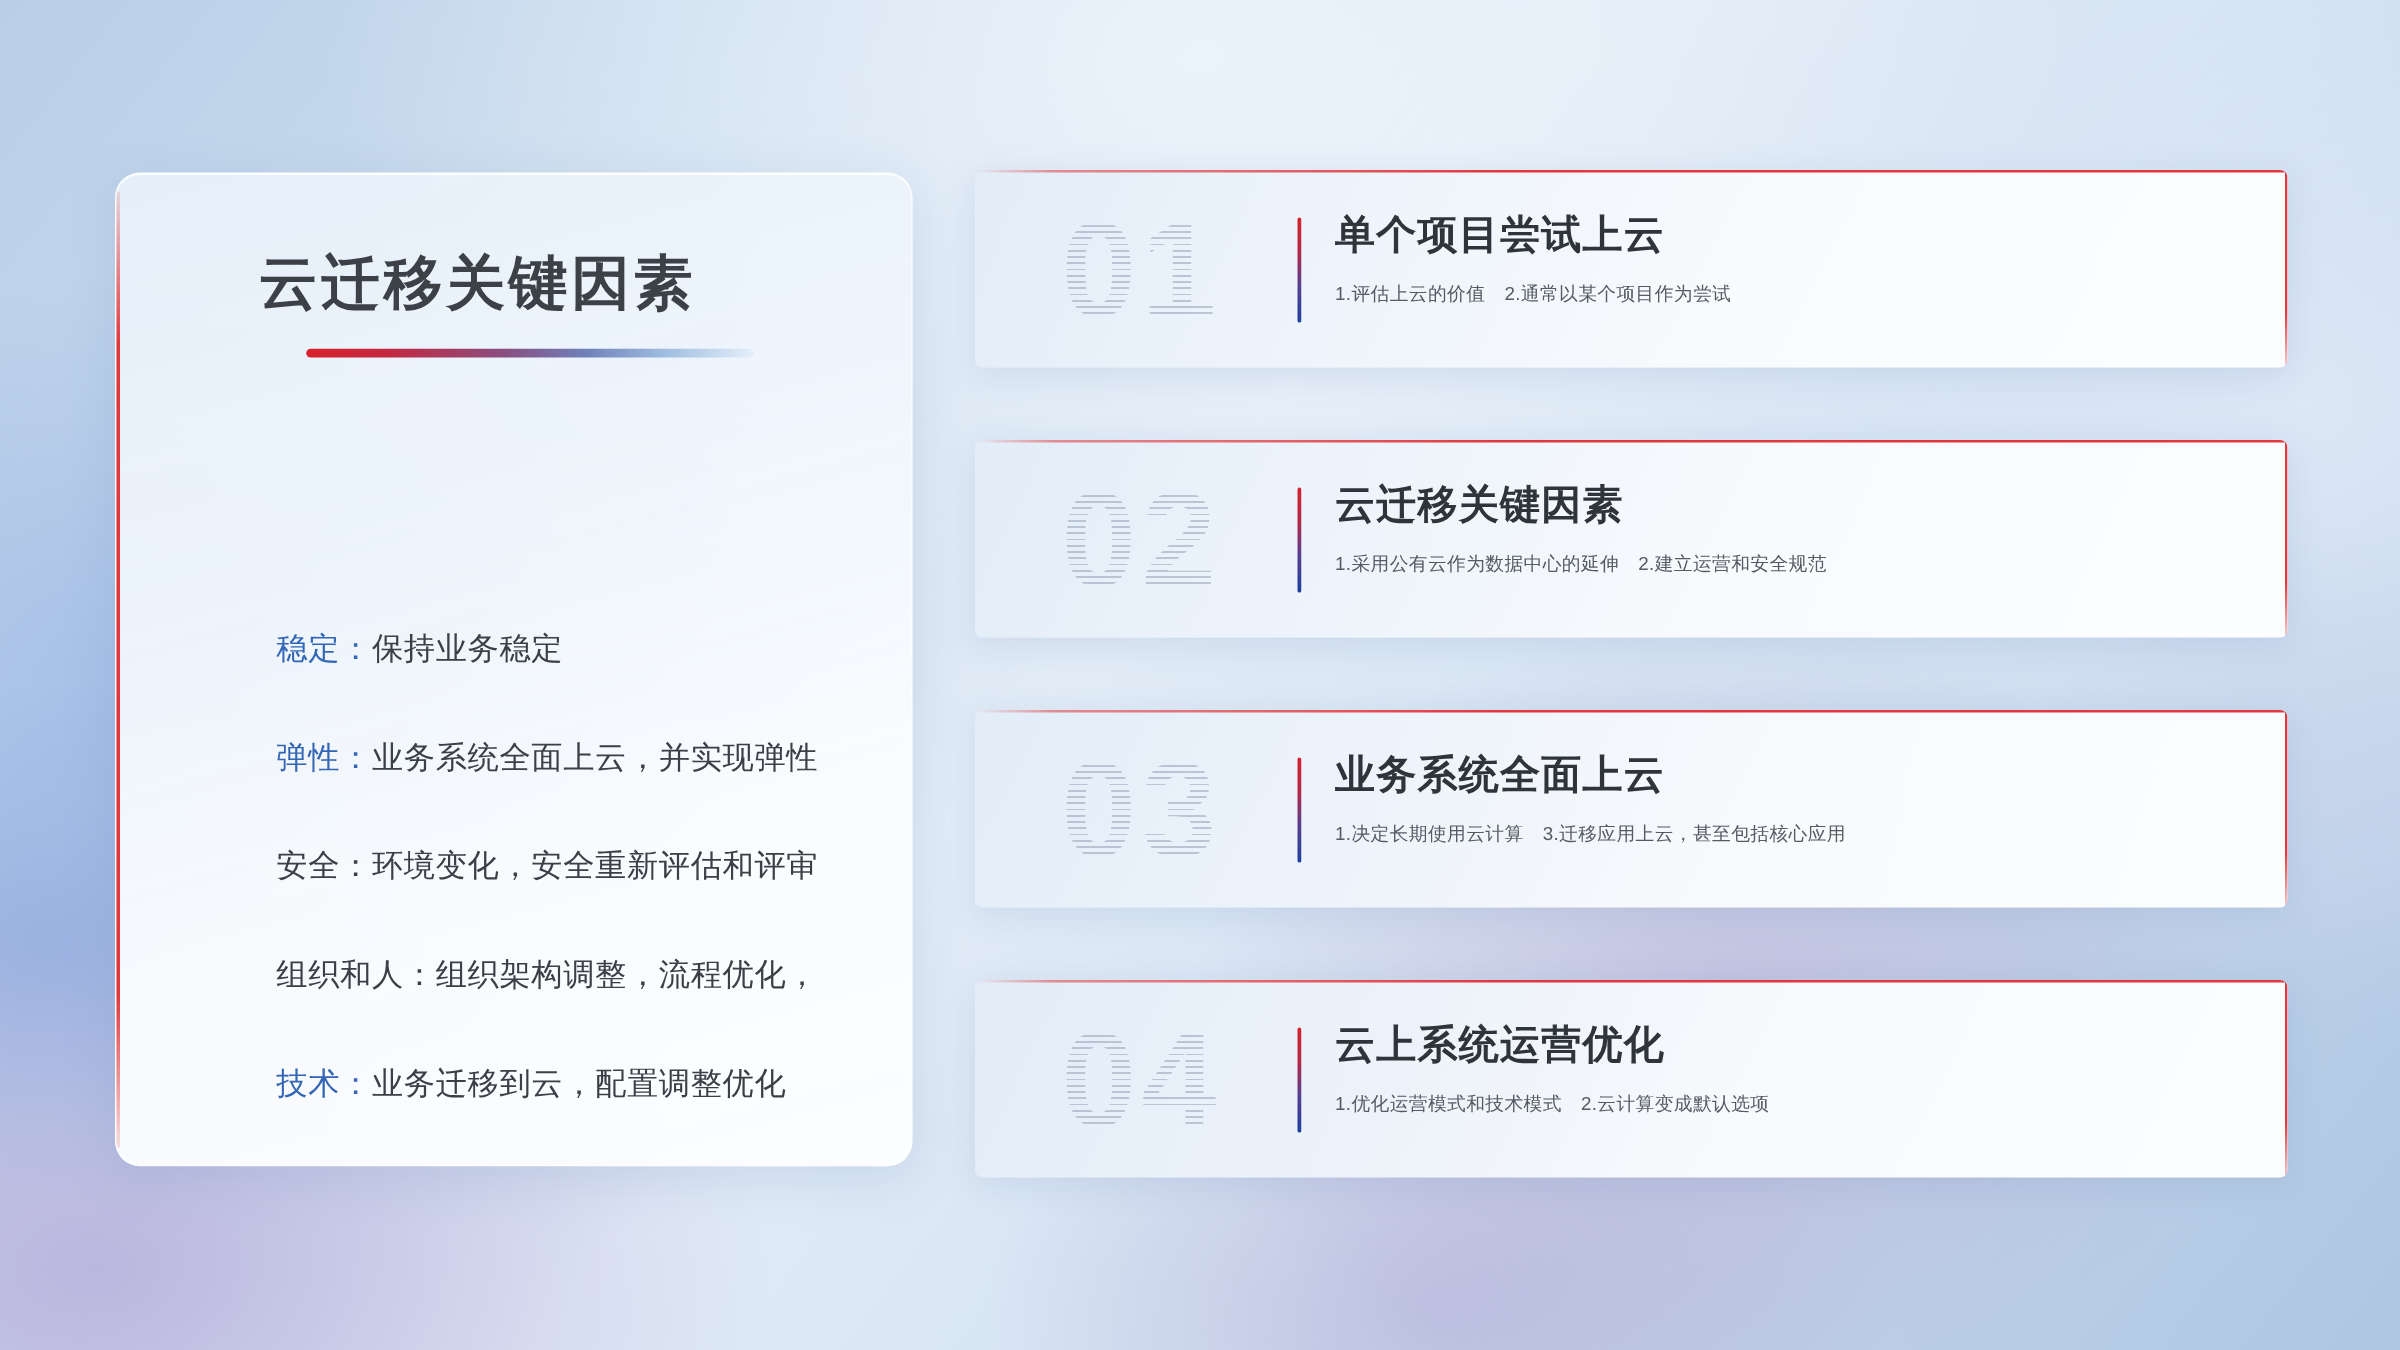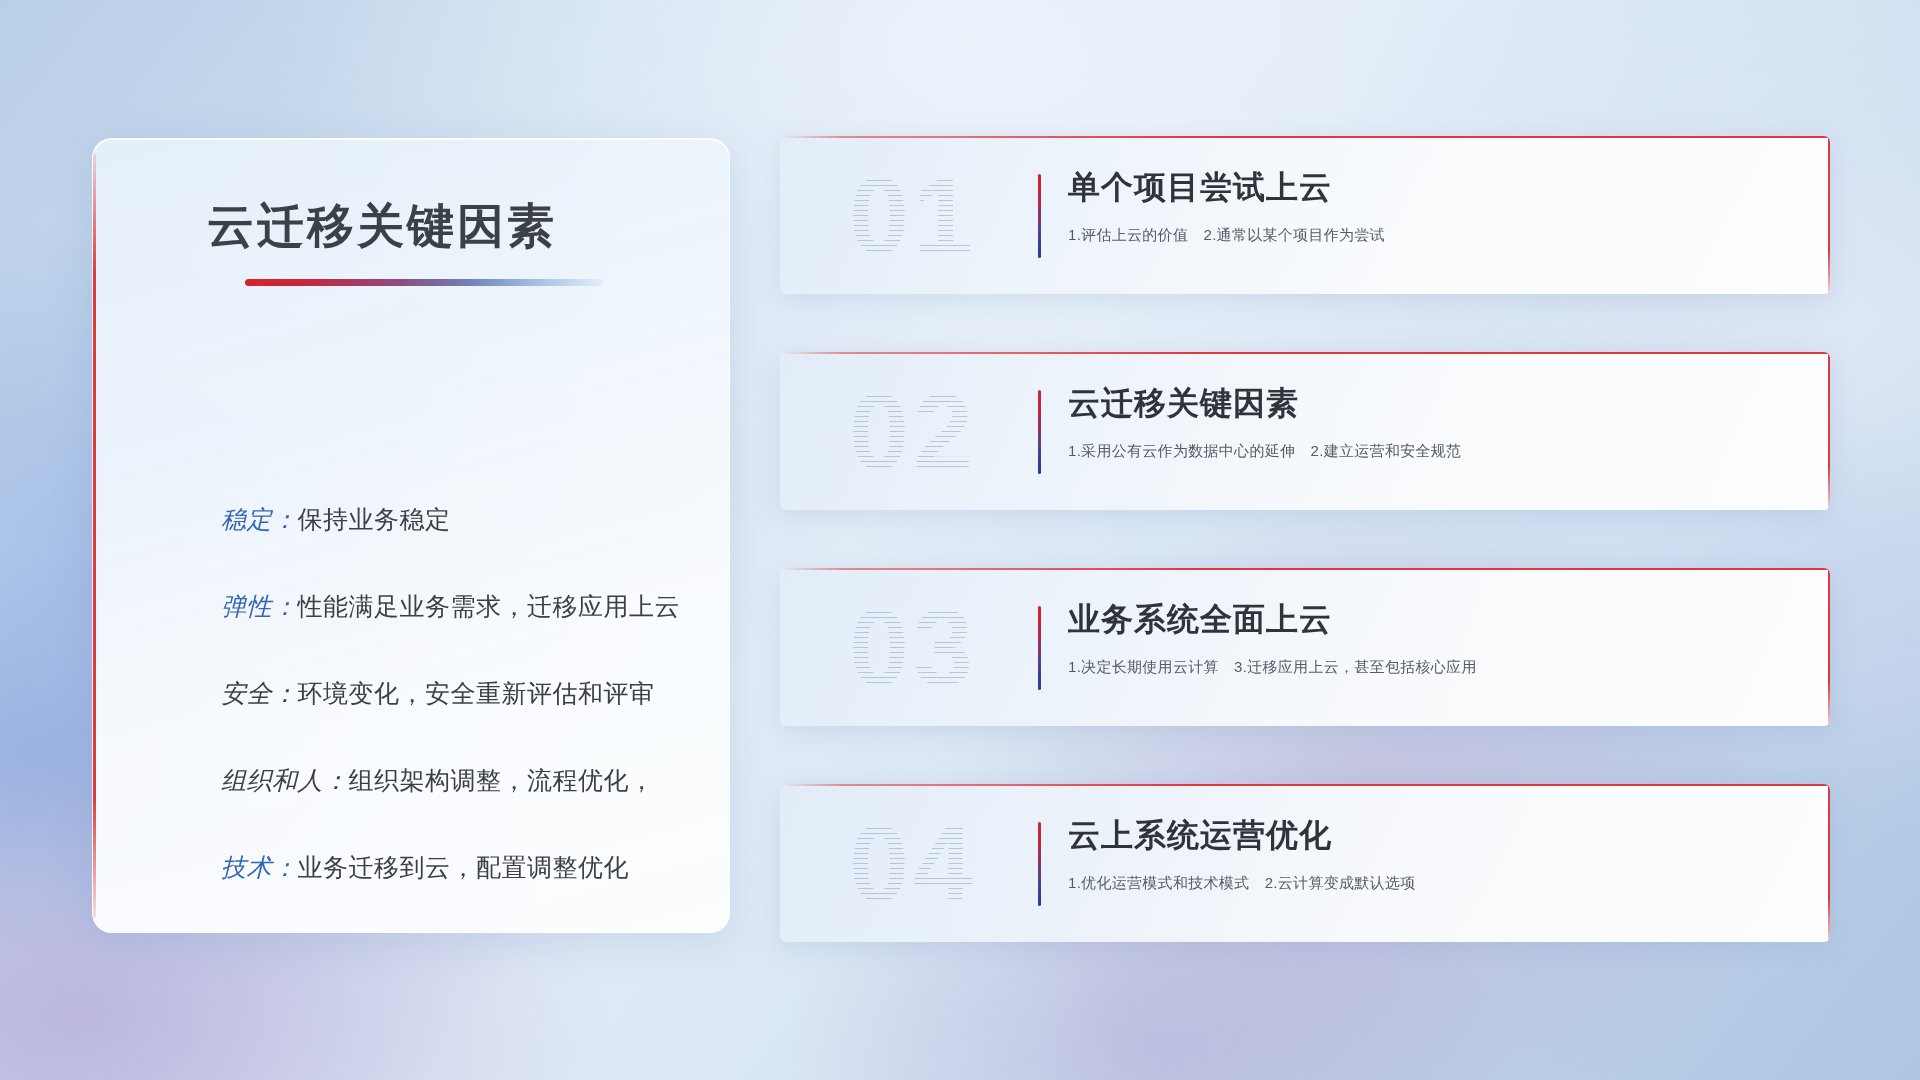--- a/index.html
+++ b/index.html
@@ -52,21 +52,21 @@
     position:absolute;left:152px;top:140px;width:358px;height:7px;
     border-radius:4px;
     background:linear-gradient(90deg,#d8222c 0%,#c4283f 18%,#8a4e80 44%,#6f7fb8 62%,#9fbde0 80%,rgba(200,222,244,0.25) 100%);
   }
   .panel-list{position:absolute;left:128px;top:368px;right:40px;}
   .plrow{
     font-size:25px;line-height:1.0;color:#3b4046;
     margin-bottom:62px;white-space:nowrap;letter-spacing:0.5px;
   }
   .plrow:last-child{margin-bottom:0;}
-  .plrow .k{font-weight:400;font-style:italic;}
+  .plrow .k{font-weight:400;}
   .plrow.blue .k{color:#3366b5;}
   .plrow.dark .k{color:#3b4046;}
   .plrow .v{color:#3b4046;}
 
   
   .cards{position:absolute;left:780px;top:136px;width:1050px;}
   .card{
     position:relative;height:158px;margin-bottom:58px;border-radius:6px;
     background:linear-gradient(118deg,rgba(226,237,248,0.88) 0%,rgba(238,244,251,0.92) 28%,rgba(249,251,253,0.97) 58%,rgba(253,254,255,0.99) 100%);
     box-shadow:0 6px 26px rgba(110,140,185,0.18);
@@ -114,21 +114,21 @@
 
   <div class="left-panel">
     <div class="panel-title">云迁移关键因素</div>
     <div class="title-rule"></div>
 
     <div class="panel-list">
       <div class="plrow blue">
         <span class="k">稳定：</span><span class="v">保持业务稳定</span>
       </div>
       <div class="plrow blue">
-        <span class="k">弹性：</span><span class="v">性能满足业务需求，迁移应用上云</span>
+        <span class="k">弹性：</span><span class="v">业务系统全面上云，并实现弹性</span>
       </div>
       <div class="plrow dark">
         <span class="k">安全：</span><span class="v">环境变化，安全重新评估和评审</span>
       </div>
       <div class="plrow dark">
         <span class="k">组织和人：</span><span class="v">组织架构调整，流程优化，</span>
       </div>
       <div class="plrow blue">
         <span class="k">技术：</span><span class="v">业务迁移到云，配置调整优化</span>
       </div>

